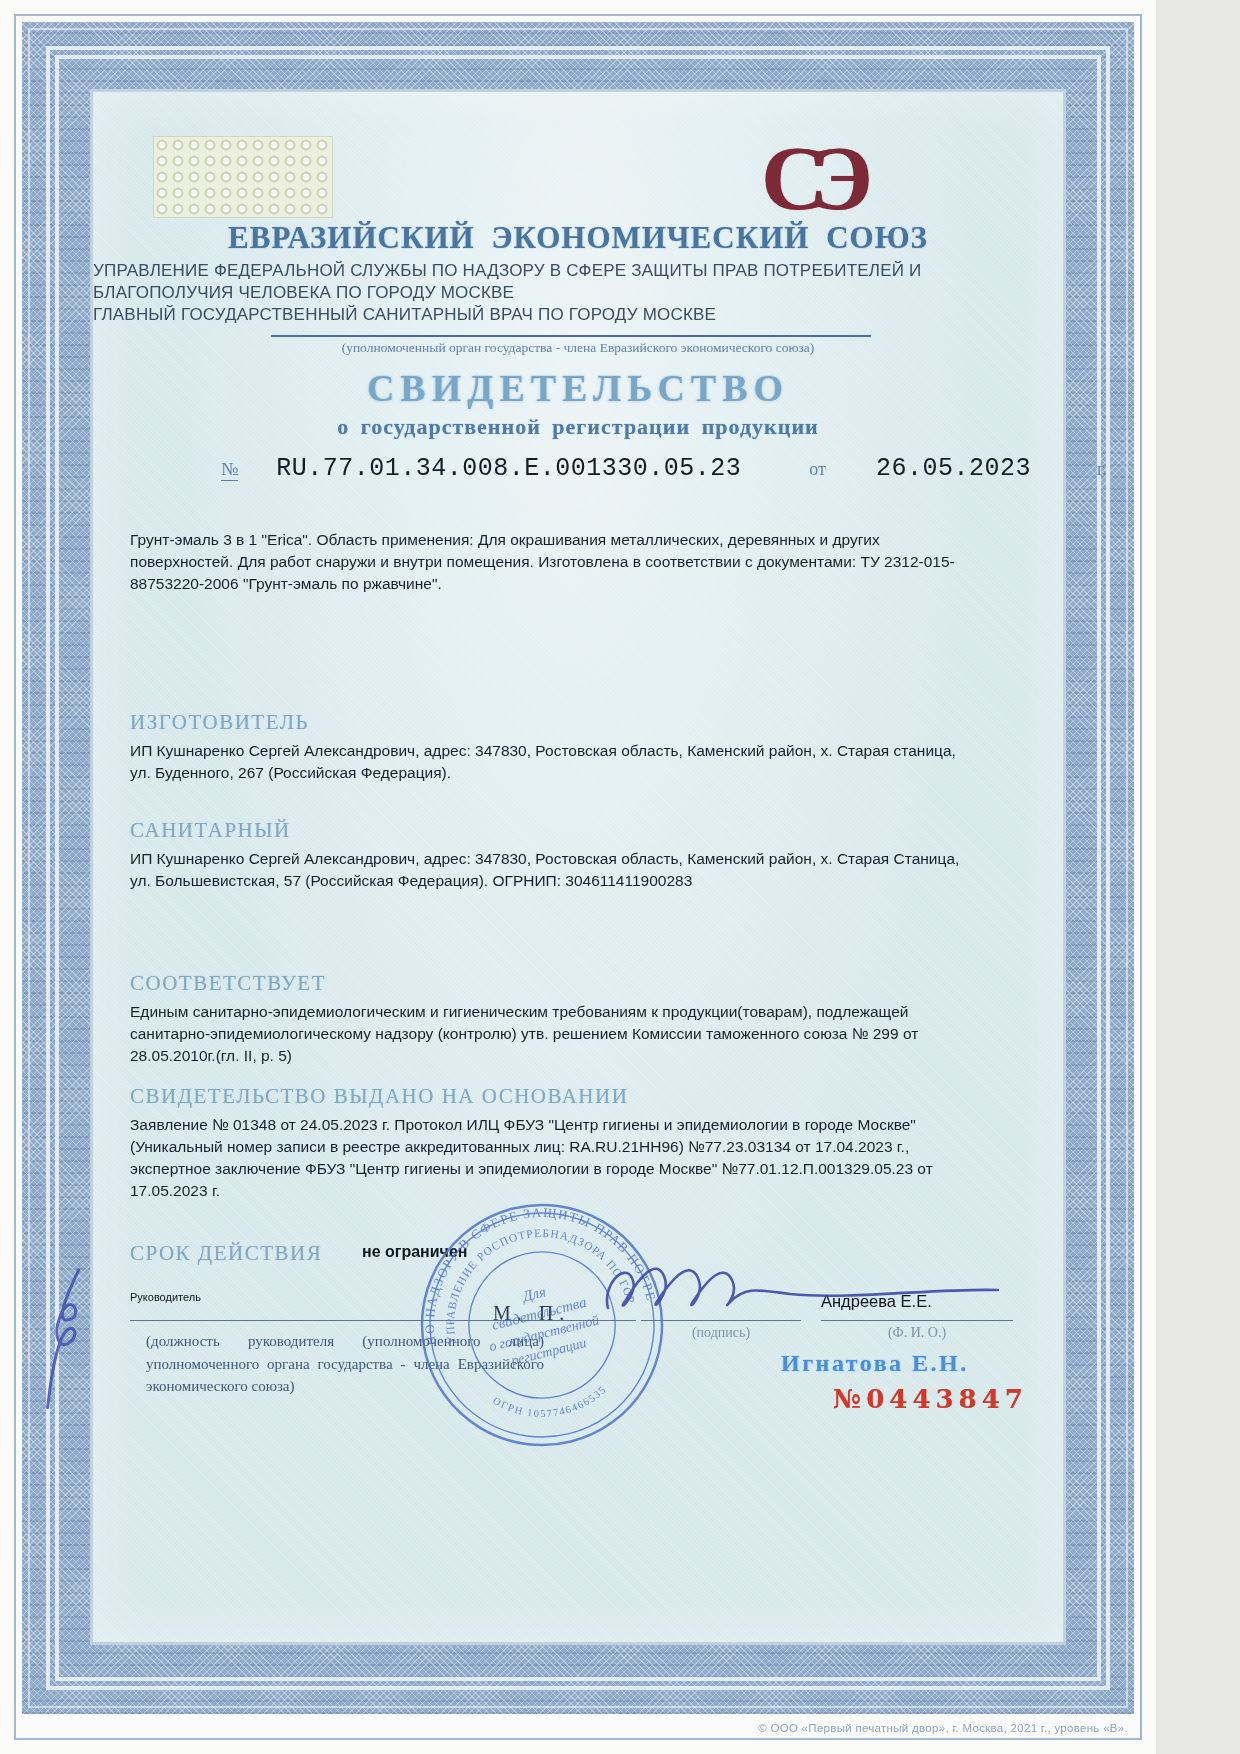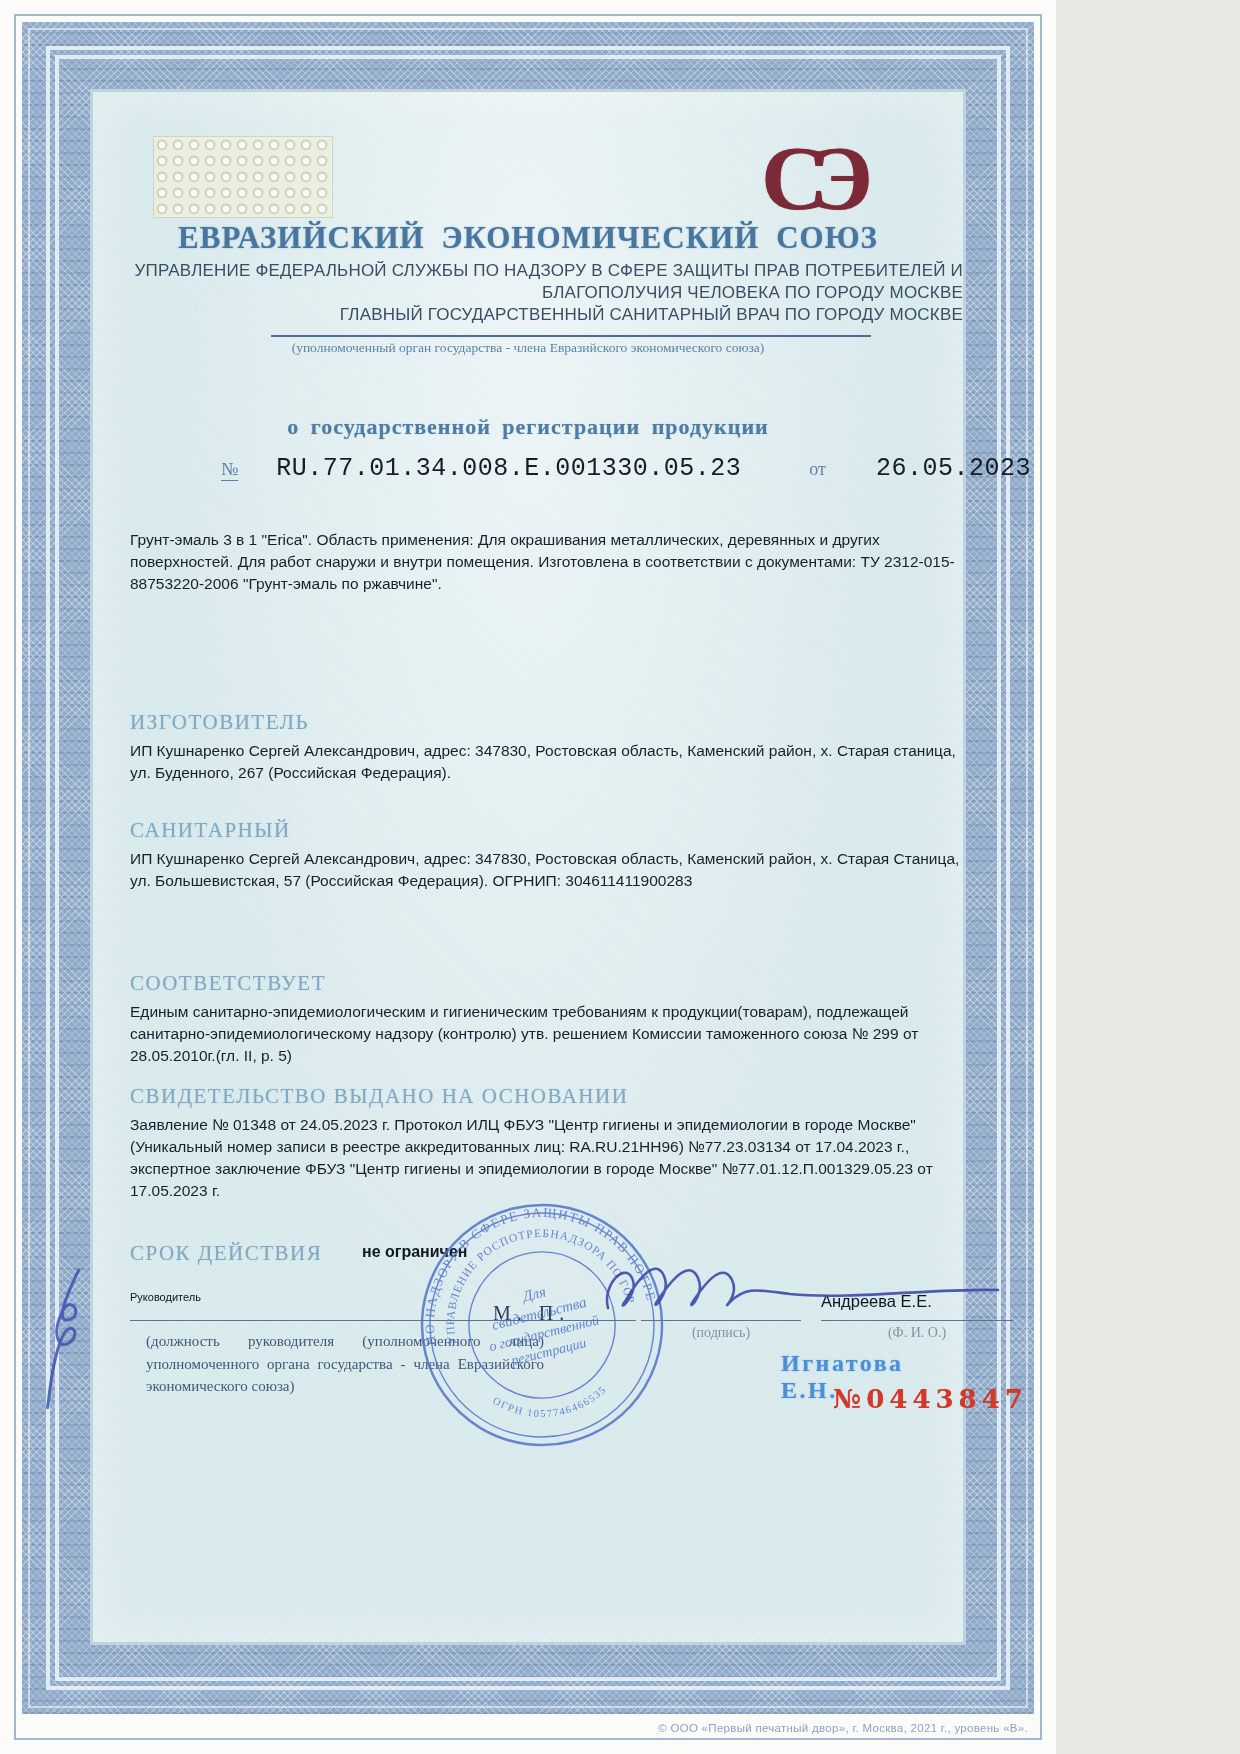--- a/index.html
+++ b/index.html
@@ -1,16 +1,16 @@
 <!DOCTYPE html>
 <html><head>
 <meta charset="utf-8">
 <style>
   html,body{margin:0;padding:0;background:#e8e8e4;}
-  .page{position:relative;width:1056px;height:1754px;background:#fbfcfa;overflow:hidden;
+  .page{position:relative;width:1156px;height:1754px;background:#fbfcfa;overflow:hidden;
         font-family:"Liberation Sans",sans-serif;}
   .page::before{content:"";position:absolute;inset:14px;border:2px solid #a3b8cf;pointer-events:none;}
 
   
   .band{position:absolute;left:22px;top:22px;right:22px;bottom:40px;
     background-color:#90abc9;
     background-image:
       repeating-linear-gradient(45deg, rgba(255,255,255,.30) 0 1px, rgba(0,0,0,0) 1px 5px),
       repeating-linear-gradient(-45deg, rgba(255,255,255,.28) 0 1px, rgba(0,0,0,0) 1px 5px),
       repeating-linear-gradient(0deg, rgba(88,116,154,.30) 0 2px, rgba(0,0,0,0) 2px 12px);}
@@ -33,21 +33,21 @@
     background-size:16px 16px,16px 16px;border:1px solid #ccd5bd;opacity:.9;}
 
   .logo{position:absolute;left:668px;top:40px;font-family:"Liberation Serif",serif;
     font-weight:bold;font-size:92px;line-height:1;color:#7d2a38;letter-spacing:-17px;
     text-shadow:0 0 1px rgba(125,42,56,.6);}
 
   .union-title{position:absolute;left:0;top:128px;width:100%;text-align:center;
     font-family:"Liberation Serif",serif;font-weight:bold;font-size:31px;color:#48769f;
     letter-spacing:1px;word-spacing:8px;text-shadow:0 0 1.5px rgba(70,118,160,.55);}
 
-  .authority{position:absolute;left:0;top:168px;width:100%;text-align:right;
+  .authority{position:absolute;left:0;top:168px;width:100%;text-align:left;
     font-size:17px;color:#394e63;line-height:1.3;letter-spacing:.2px;}
 
   .rule{position:absolute;left:178px;top:243px;width:600px;border-top:2px solid #4d6d94;}
   .note{position:absolute;left:0;top:248px;width:100%;text-align:center;
     font-family:"Liberation Serif",serif;font-size:13.5px;color:#5d80a8;}
 
   .cert-title{position:absolute;left:0;top:274px;width:100%;text-align:center;
     font-family:"Liberation Serif",serif;font-weight:bold;font-size:38px;color:#79a7c8;
     letter-spacing:6px;text-shadow:0 0 2.5px rgba(110,155,190,.65);}
   .cert-sub{position:absolute;left:0;top:322px;width:100%;text-align:center;
@@ -116,20 +116,21 @@
 
     <div class="authority">
       <div>УПРАВЛЕНИЕ ФЕДЕРАЛЬНОЙ СЛУЖБЫ ПО НАДЗОРУ В СФЕРЕ ЗАЩИТЫ ПРАВ ПОТРЕБИТЕЛЕЙ И</div>
       <div>БЛАГОПОЛУЧИЯ ЧЕЛОВЕКА ПО ГОРОДУ МОСКВЕ</div>
       <div>ГЛАВНЫЙ ГОСУДАРСТВЕННЫЙ САНИТАРНЫЙ ВРАЧ ПО ГОРОДУ МОСКВЕ</div>
     </div>
 
     <div class="rule"></div>
     <div class="note">(уполномоченный орган государства - члена Евразийского экономического союза)</div>
 
+    <div class="cert-title">СВИДЕТЕЛЬСТВО</div>
     <div class="cert-sub">о государственной регистрации продукции</div>
 
     <div class="number-line">
       <span class="lbl nl-no">№</span>
       <span class="val nl-num">RU.77.01.34.008.E.001330.05.23</span>
       <span class="lbl nl-ot">от</span>
       <span class="val nl-date">26.05.2023</span>
       <span class="lbl">г.</span>
     </div>
 

